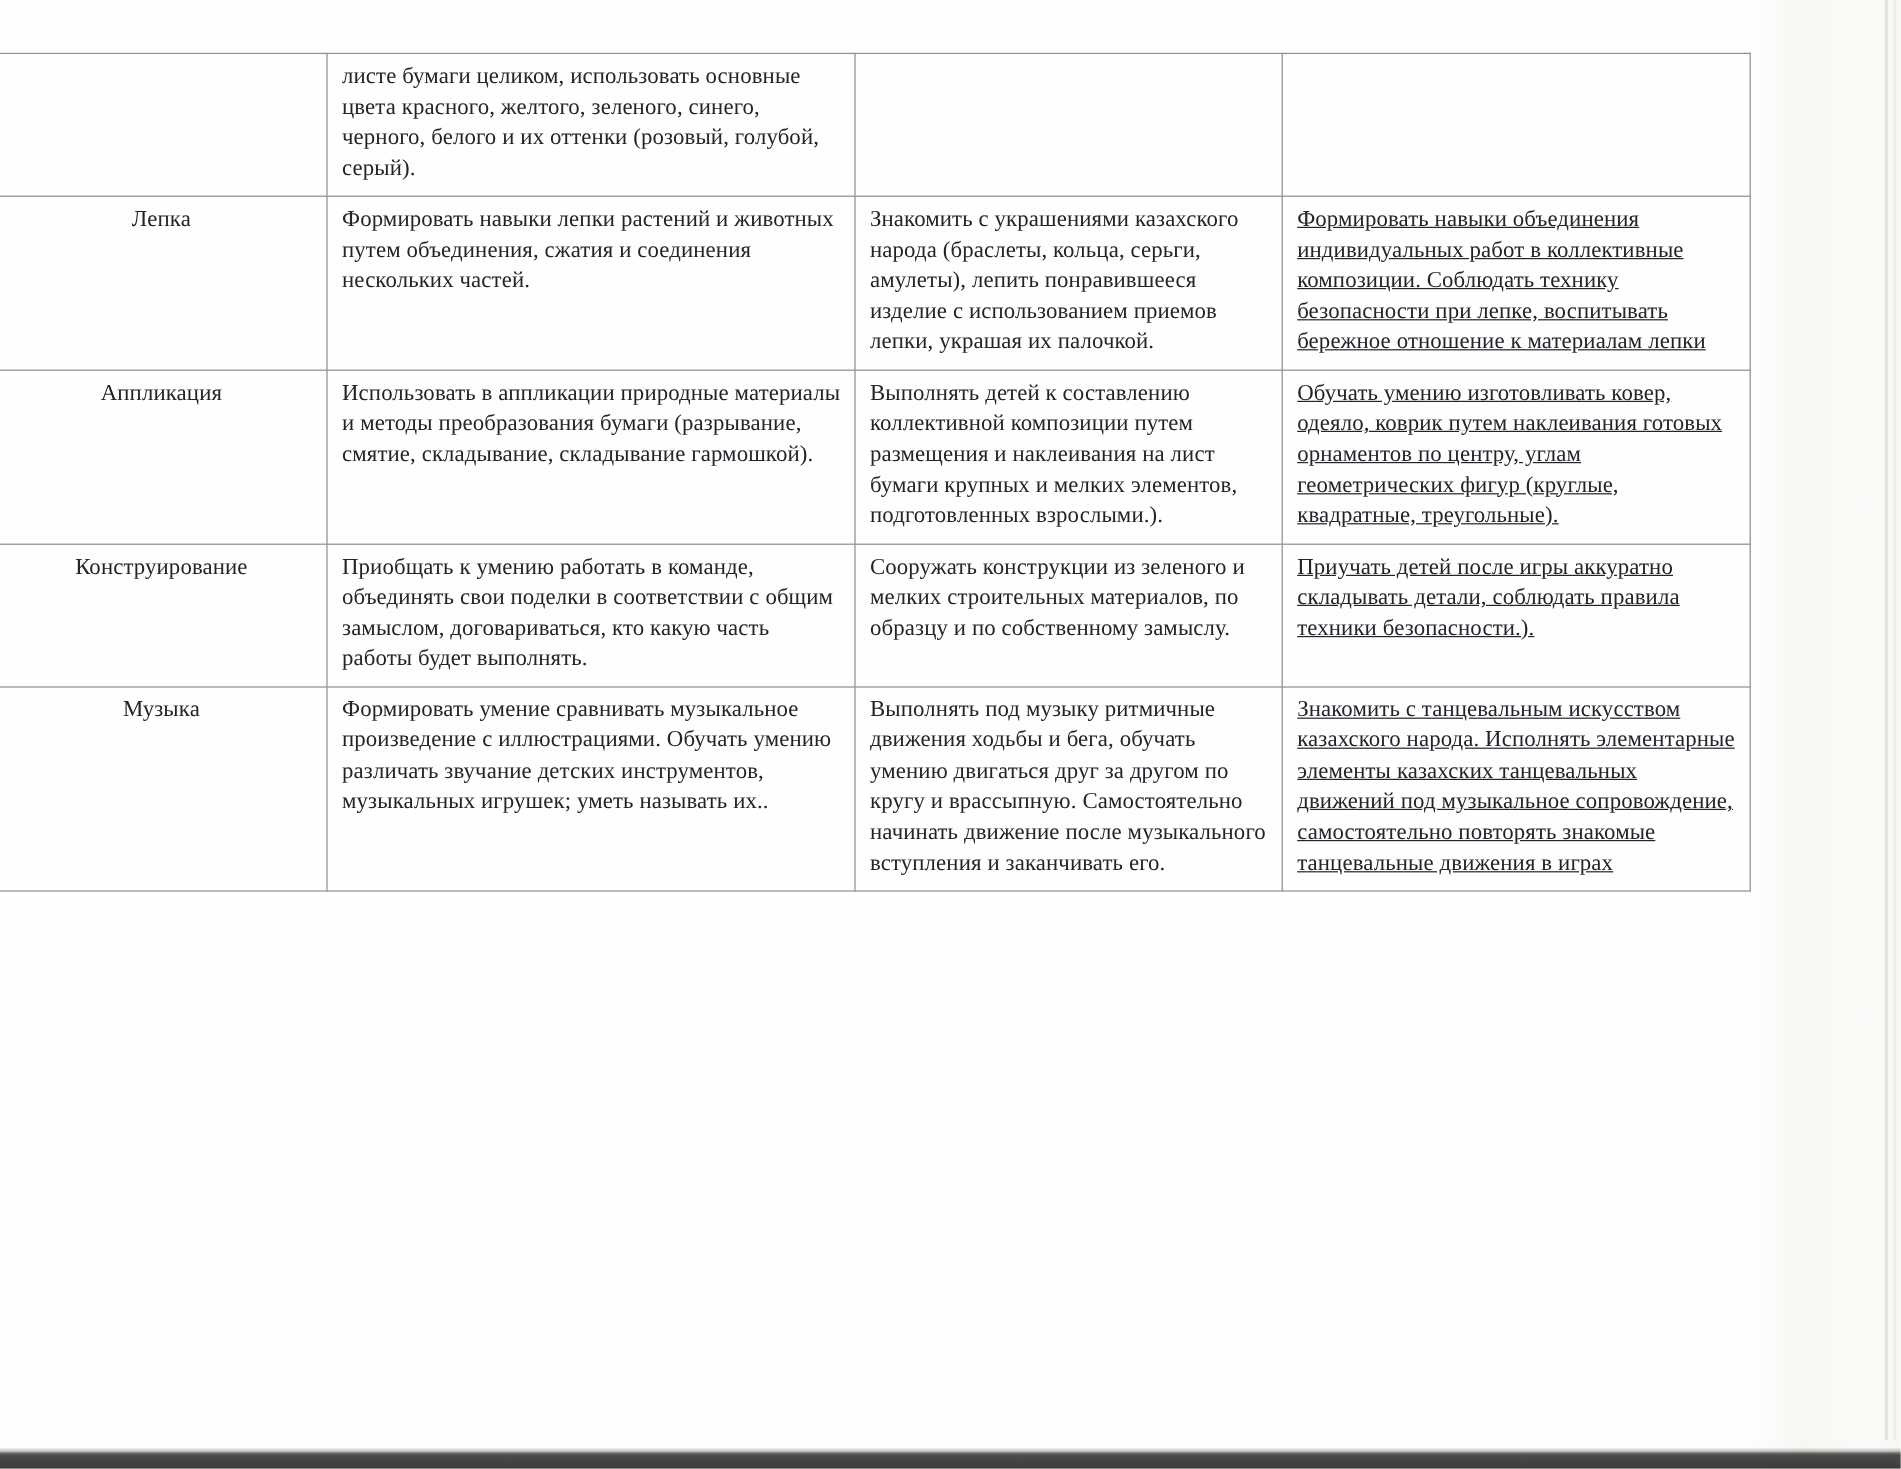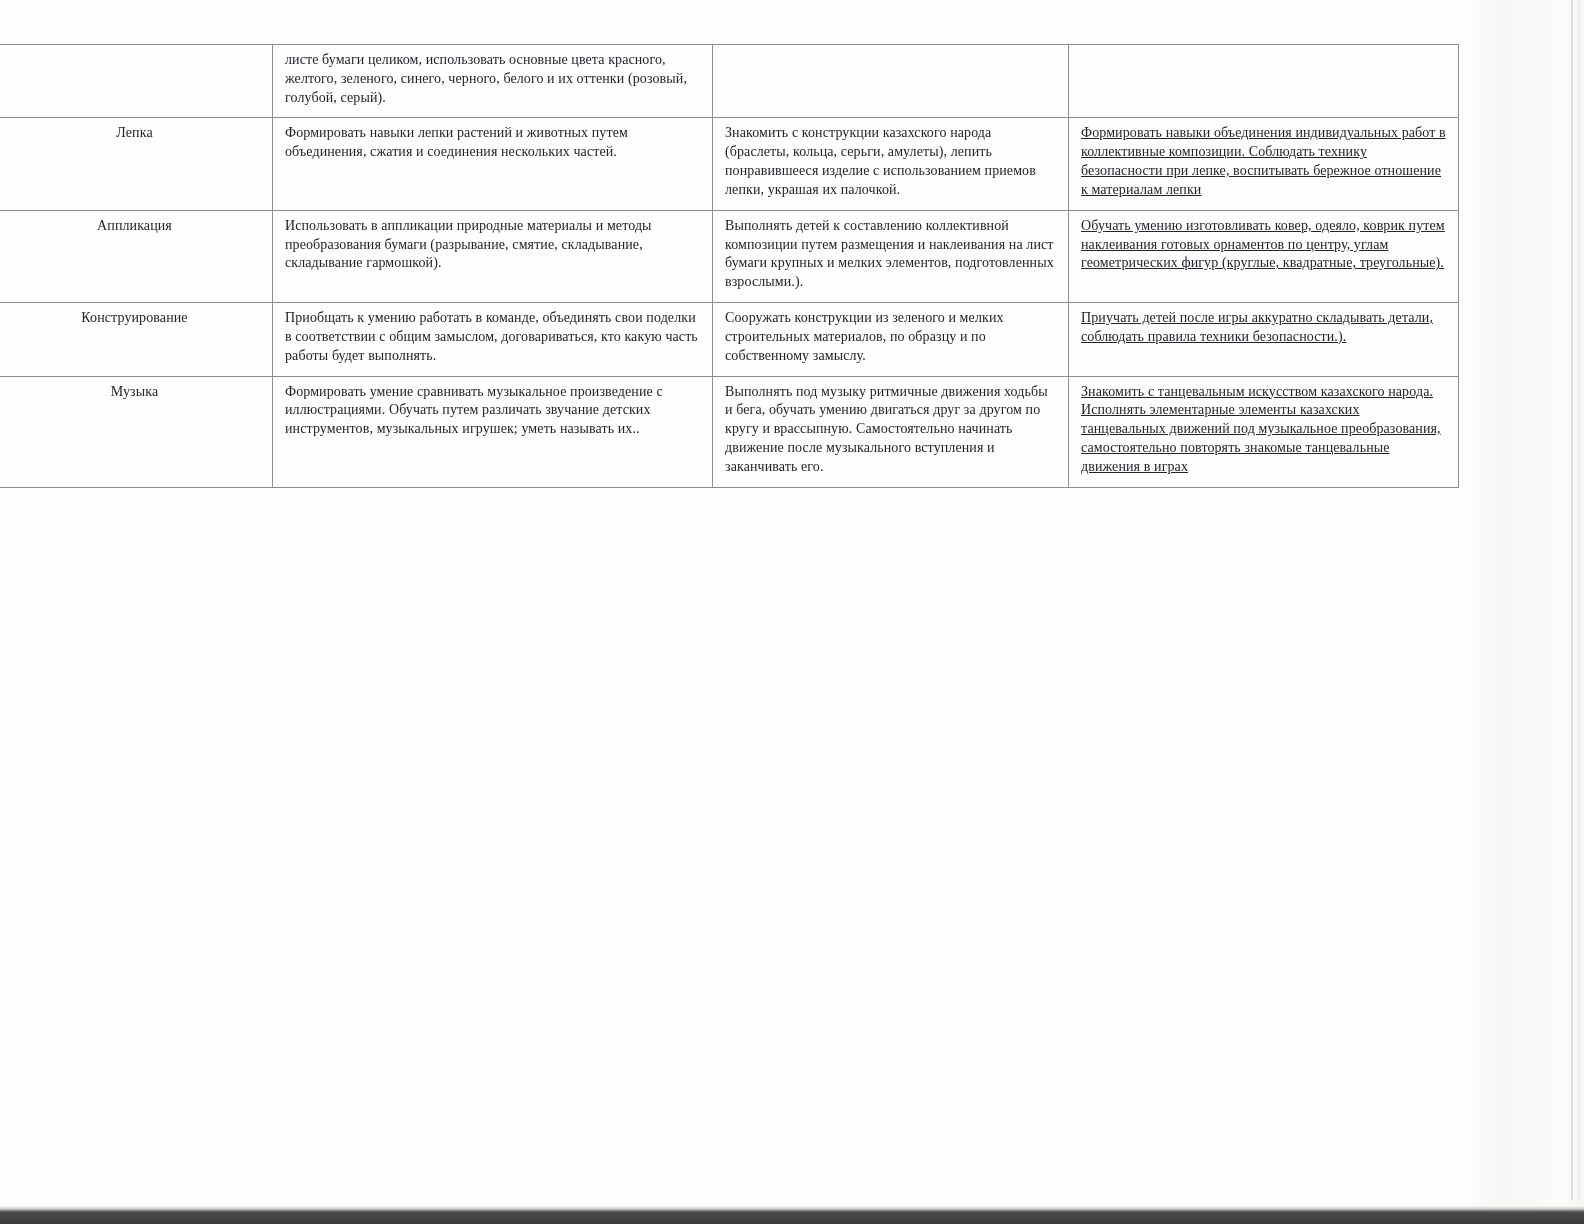--- a/index.html
+++ b/index.html
@@ -71,21 +71,21 @@
 
   table.grid {
     border-collapse: collapse;
     table-layout: fixed;
     width: 1464px;
   }
   table.grid td {
     border: 1px solid #8f8b94;
     vertical-align: top;
     padding: 6px 10px 10px 12px;
-    font-size: 14px;
+    font-size: 19px;
     line-height: 1.345;
     color: #25222b;
     letter-spacing: .1px;
     background: transparent;
   }
 
   
   col.c1 { width: 278px; }
   col.c2 { width: 440px; }
   col.c3 { width: 356px; }
@@ -129,43 +129,43 @@
         <tr>
           <td class="rowlabel empty"></td>
           <td class="c-aim">листе бумаги целиком, использовать основные цвета красного, желтого, зеленого, синего, черного, белого и их оттенки (розовый, голубой, серый).</td>
           <td class="c-mid"></td>
           <td class="c-right"></td>
         </tr>
 
         <tr>
           <td class="rowlabel">Лепка</td>
           <td class="c-aim">Формировать навыки лепки растений и животных путем объединения, сжатия и соединения нескольких частей.</td>
-          <td class="c-mid">Знакомить с конструкции казахского народа (браслеты, кольца, серьги, амулеты), лепить понравившееся изделие с использованием приемов лепки, украшая их палочкой.</td>
+          <td class="c-mid">Знакомить с украшениями казахского народа (браслеты, кольца, серьги, амулеты), лепить понравившееся изделие с использованием приемов лепки, украшая их палочкой.</td>
           <td class="c-right">Формировать навыки объединения индивидуальных работ в коллективные композиции. Соблюдать технику безопасности при лепке, воспитывать бережное отношение к материалам лепки</td>
         </tr>
 
         <tr>
           <td class="rowlabel">Аппликация</td>
           <td class="c-aim">Использовать в аппликации природные материалы и методы преобразования бумаги (разрывание, смятие, складывание, складывание гармошкой).</td>
           <td class="c-mid">Выполнять детей к составлению коллективной композиции путем размещения и наклеивания на лист бумаги крупных и мелких элементов, подготовленных взрослыми.).</td>
           <td class="c-right">Обучать умению изготовливать ковер, одеяло, коврик путем наклеивания готовых орнаментов по центру, углам геометрических фигур (круглые, квадратные, треугольные).</td>
         </tr>
 
         <tr>
           <td class="rowlabel">Конструирование</td>
           <td class="c-aim">Приобщать к умению работать в команде, объединять свои поделки в соответствии с общим замыслом, договариваться, кто какую часть работы будет выполнять.</td>
           <td class="c-mid">Сооружать конструкции из зеленого и мелких строительных материалов, по образцу и по собственному замыслу.</td>
           <td class="c-right">Приучать детей после игры аккуратно складывать детали, соблюдать правила техники безопасности.).</td>
         </tr>
 
         <tr>
           <td class="rowlabel">Музыка</td>
-          <td class="c-aim">Формировать умение сравнивать музыкальное произведение с иллюстрациями. Обучать путем различать звучание детских инструментов, музыкальных игрушек; уметь называть их..</td>
+          <td class="c-aim">Формировать умение сравнивать музыкальное произведение с иллюстрациями. Обучать умению различать звучание детских инструментов, музыкальных игрушек; уметь называть их..</td>
           <td class="c-mid">Выполнять под музыку ритмичные движения ходьбы и бега, обучать умению двигаться друг за другом по кругу и врассыпную. Самостоятельно начинать движение после музыкального вступления и заканчивать его.</td>
-          <td class="c-right">Знакомить с танцевальным искусством казахского народа. Исполнять элементарные элементы казахских танцевальных движений под музыкальное преобразования, самостоятельно повторять знакомые танцевальные движения в играх</td>
+          <td class="c-right">Знакомить с танцевальным искусством казахского народа. Исполнять элементарные элементы казахских танцевальных движений под музыкальное сопровождение, самостоятельно повторять знакомые танцевальные движения в играх</td>
         </tr>
 
       </tbody>
     </table>
   </div>
 
   <div class="scan-line a"></div>
   <div class="scan-line b"></div>
 
   <div class="scanner-band"></div>

